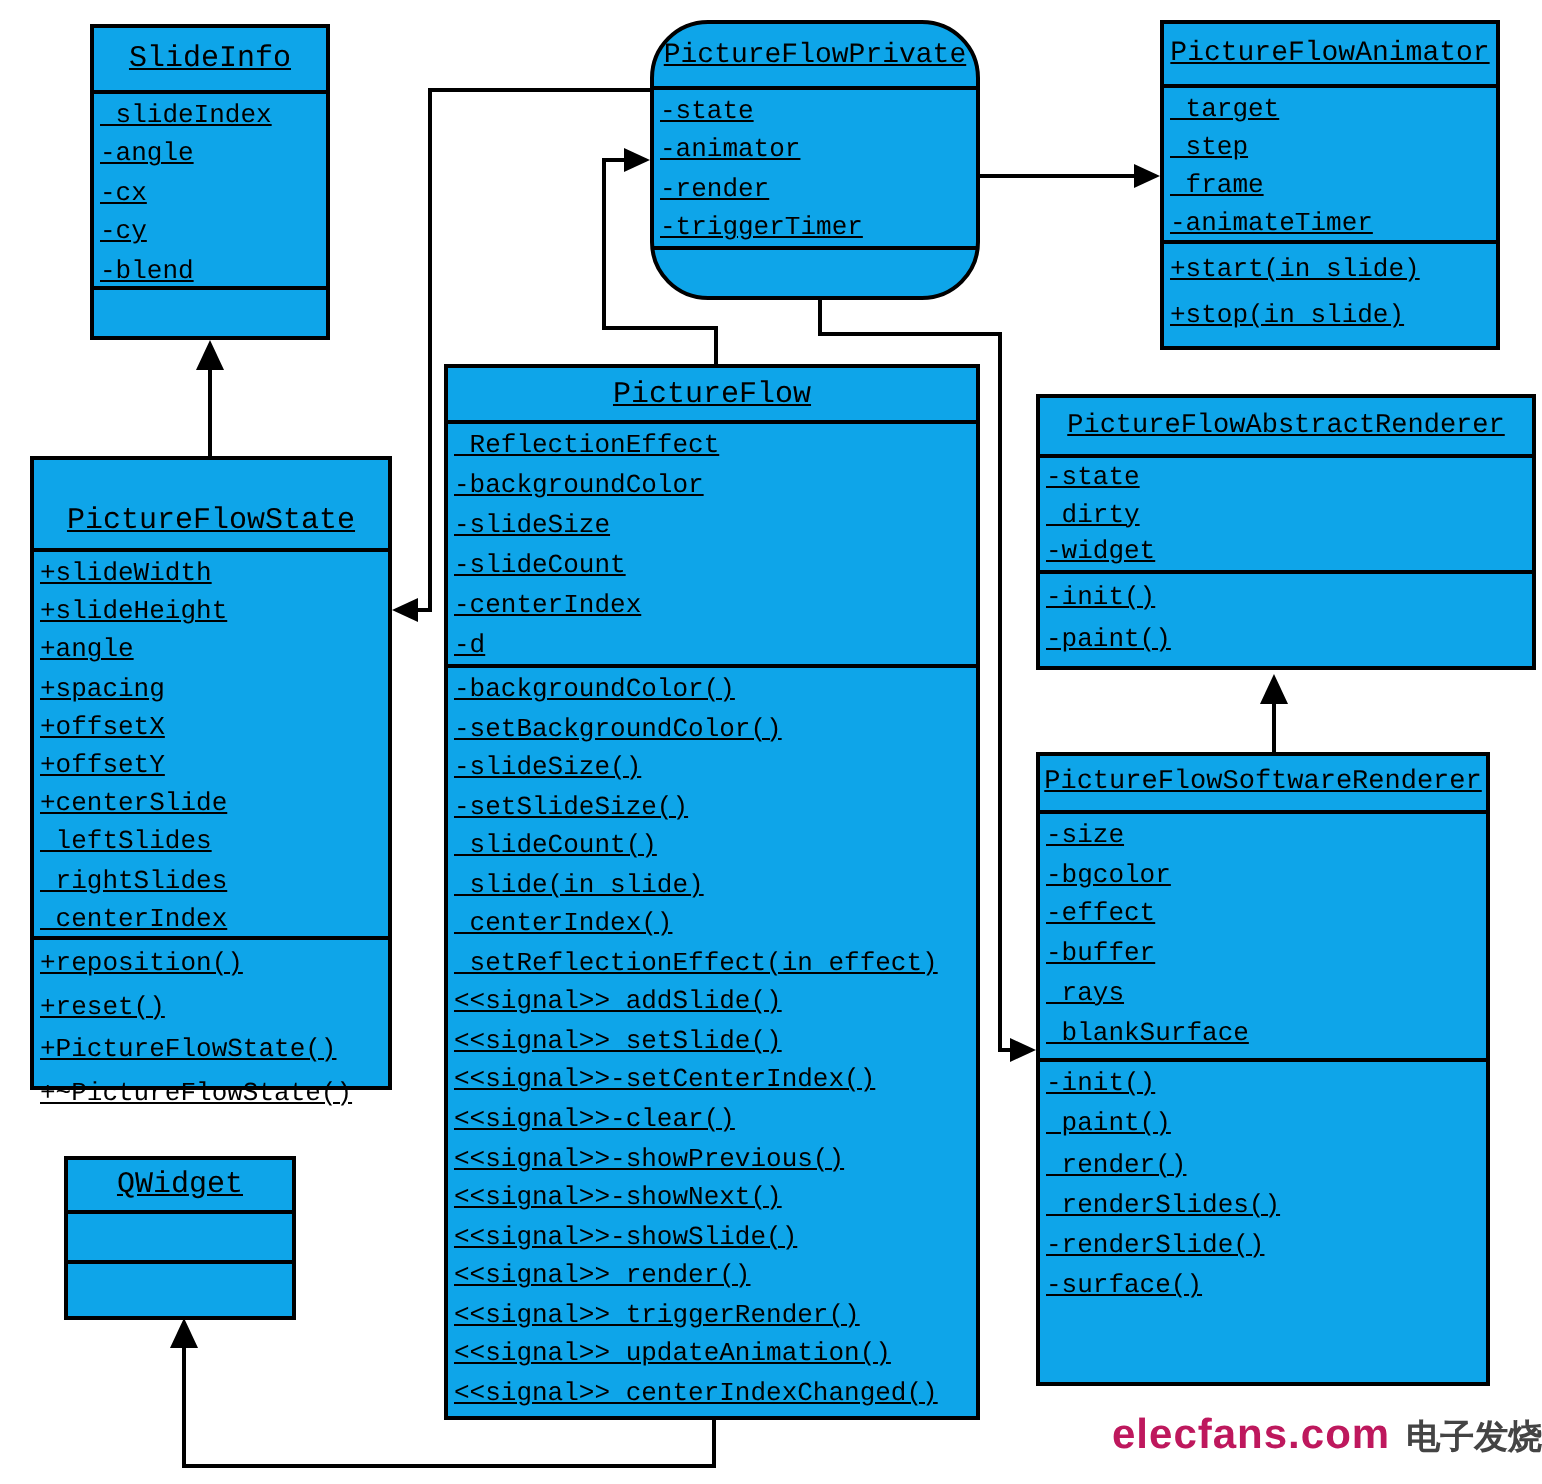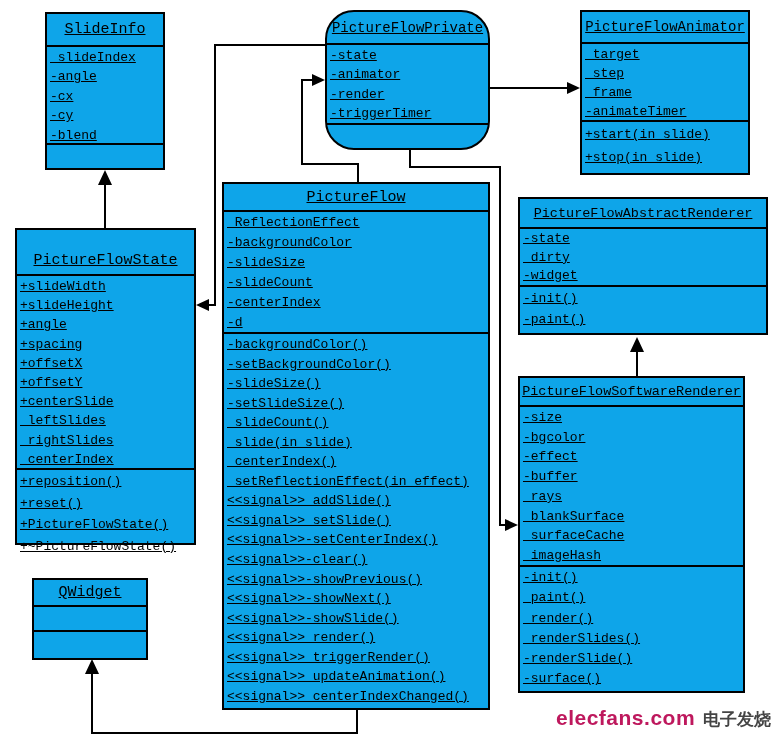--- a/index.html
+++ b/index.html
@@ -46,21 +46,21 @@
   #box-pictureflow .attrs{height:122px;line-height:20px;}
   #box-pictureflow .methods{height:374px;line-height:19.55px;}
 
   #box-absrenderer{left:518px;top:197px;width:250px;height:138px;}
   #box-absrenderer .uml-title{height:30px;font-size:13.5px;}
   #box-absrenderer .attrs{height:58px;line-height:18.5px;}
   #box-absrenderer .methods{height:46px;line-height:21px;}
 
   #box-swrenderer{left:518px;top:376px;width:227px;height:317px;}
   #box-swrenderer .uml-title{height:29px;font-size:13.5px;}
-  #box-swrenderer .attrs{height:160px;line-height:19.7px;}
+  #box-swrenderer .attrs{height:124px;line-height:19.7px;}
   #box-swrenderer .methods{height:124px;line-height:20.3px;}
 
   #box-qwidget{left:32px;top:578px;width:116px;height:82px;text-align:center;}
   #box-qwidget .uml-title{height:27px;}
   #box-qwidget .comp-a{height:25px;}
   #box-qwidget .comp-b{height:26px;}
 
   
   .watermark{
     position:absolute;left:556px;top:706px;white-space:nowrap;

